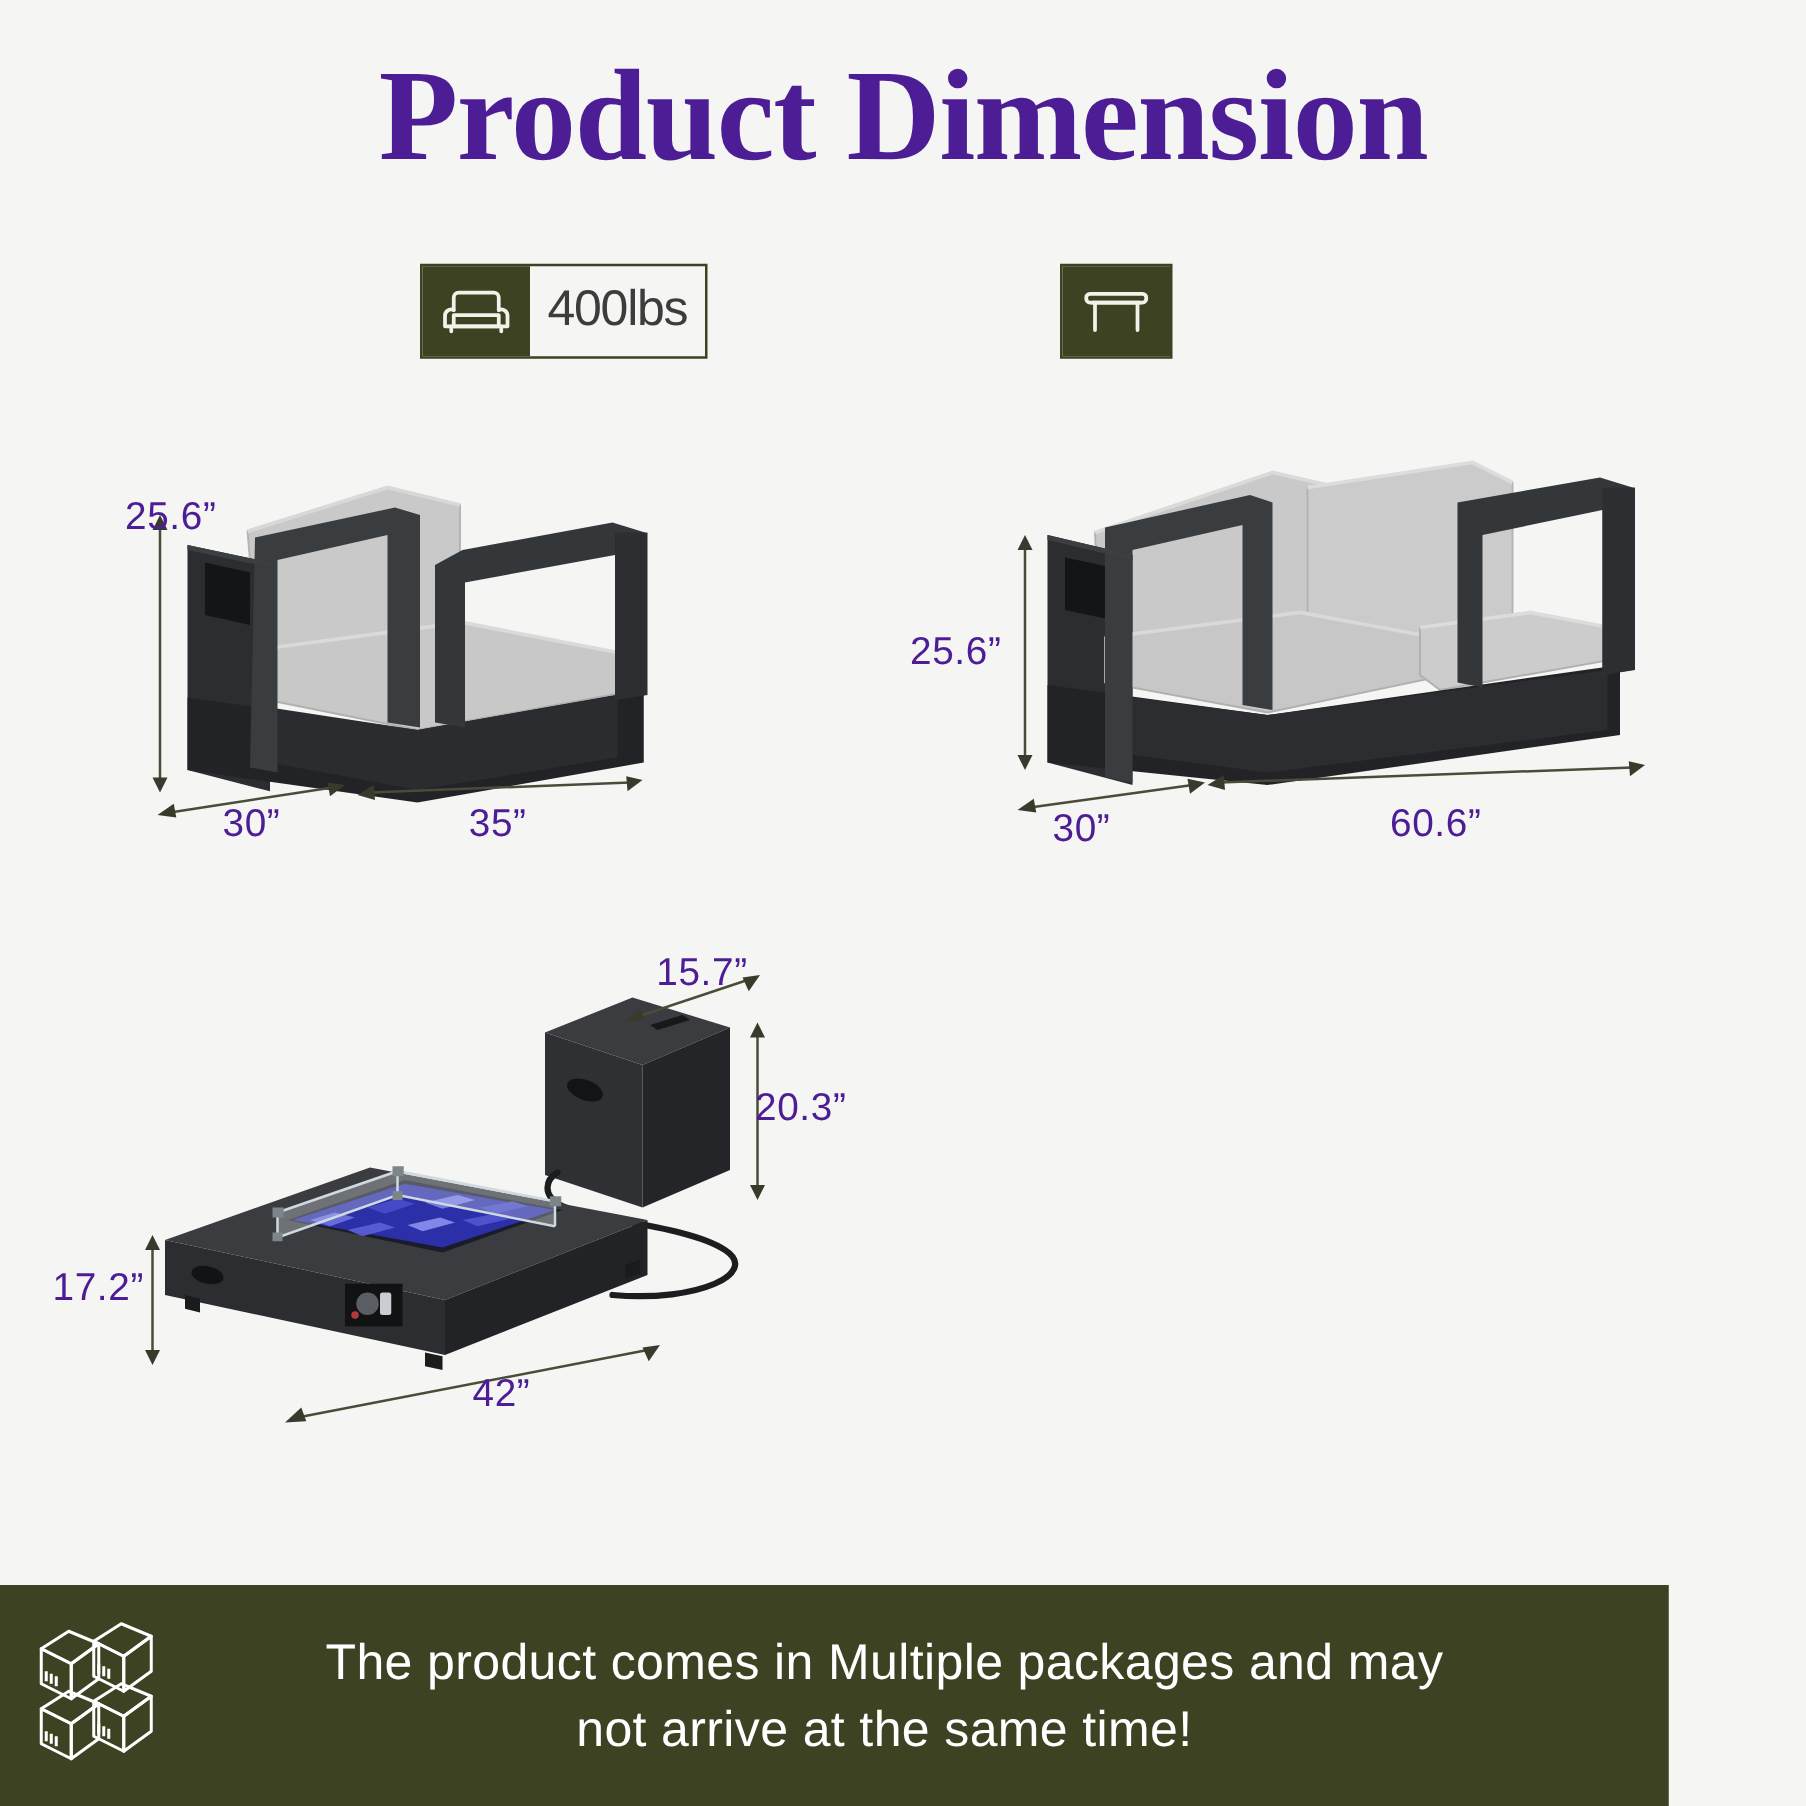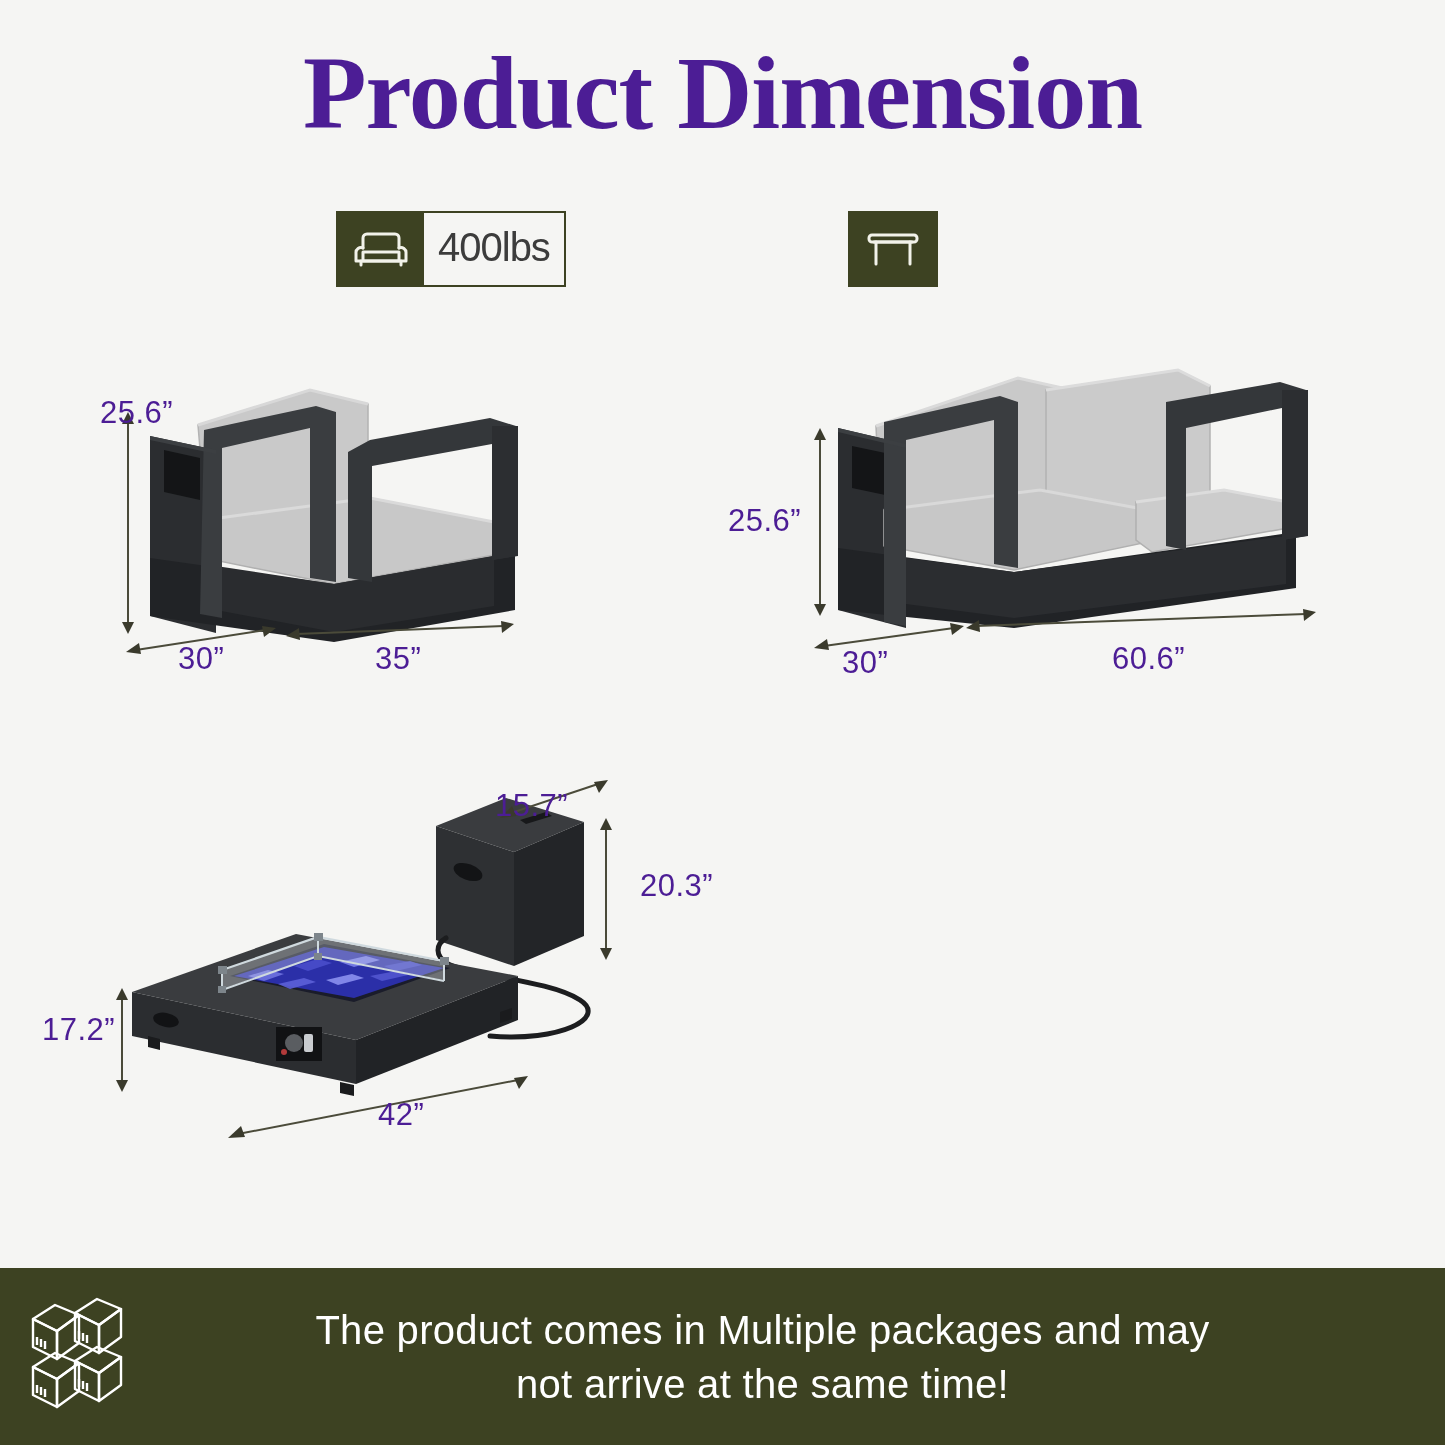--- a/index.html
+++ b/index.html
@@ -57,21 +57,21 @@
     white-space: nowrap;
     letter-spacing: .5px;
   }
 
   
   .fig { position: absolute; }
 
   
   .banner {
     position: absolute; left: 0; bottom: 0;
-    width: 1445px; height: 177px;
+    width: 1335px; height: 177px;
     background: #3d4222;
     display: flex; align-items: center;
   }
   .banner-icon { width: 200px; display:flex; justify-content:center; align-items:center; }
   .banner-text {
     flex: 1;
     text-align: center;
     color: #ffffff;
     font-size: 40px;
     line-height: 1.35;
@@ -235,30 +235,30 @@
     </svg>
   </div>
 
   <div class="fig" style="left:500px; top:778px;">
     <svg width="108" height="44">
       <line x1="8" y1="36" x2="98" y2="6" stroke="#4b4b3a" stroke-width="2"></line>
       <polygon points="0,40 12,28 16,38" fill="#3a3a2c"></polygon>
       <polygon points="108,2 94,4 99,15" fill="#3a3a2c"></polygon>
     </svg>
   </div>
-  <div class="dim" style="left:495px; top:760px;margin-top:28px;">15.7”</div>
+  <div class="dim" style="left:525px; top:760px;">15.7”</div>
 
   <div class="fig" style="left:596px; top:818px;">
     <svg width="20" height="142">
       <line x1="10" y1="8" x2="10" y2="134" stroke="#4b4b3a" stroke-width="2"></line>
       <polygon points="10,0 4,12 16,12" fill="#3a3a2c"></polygon>
       <polygon points="10,142 4,130 16,130" fill="#3a3a2c"></polygon>
     </svg>
   </div>
-  <div class="dim" style="left:640px; top:868px;">20.3”</div>
+  <div class="dim" style="left:604px; top:868px;">20.3”</div>
 
   <div class="fig" style="left:430px; top:930px; width:220px; height:130px;">
     <svg width="220" height="130" viewBox="0 0 220 130">
       <path d="M16 8 C6 14 4 26 18 34 C40 46 120 50 150 70 C178 88 130 112 60 106" fill="none" stroke="#1c1d1f" stroke-width="5" stroke-linecap="round"></path>
     </svg>
   </div>
 
   <div class="fig" id="fig-firepit" style="left:118px; top:900px; width:420px; height:200px;">
     <svg width="420" height="200" viewBox="0 0 420 200">
 

